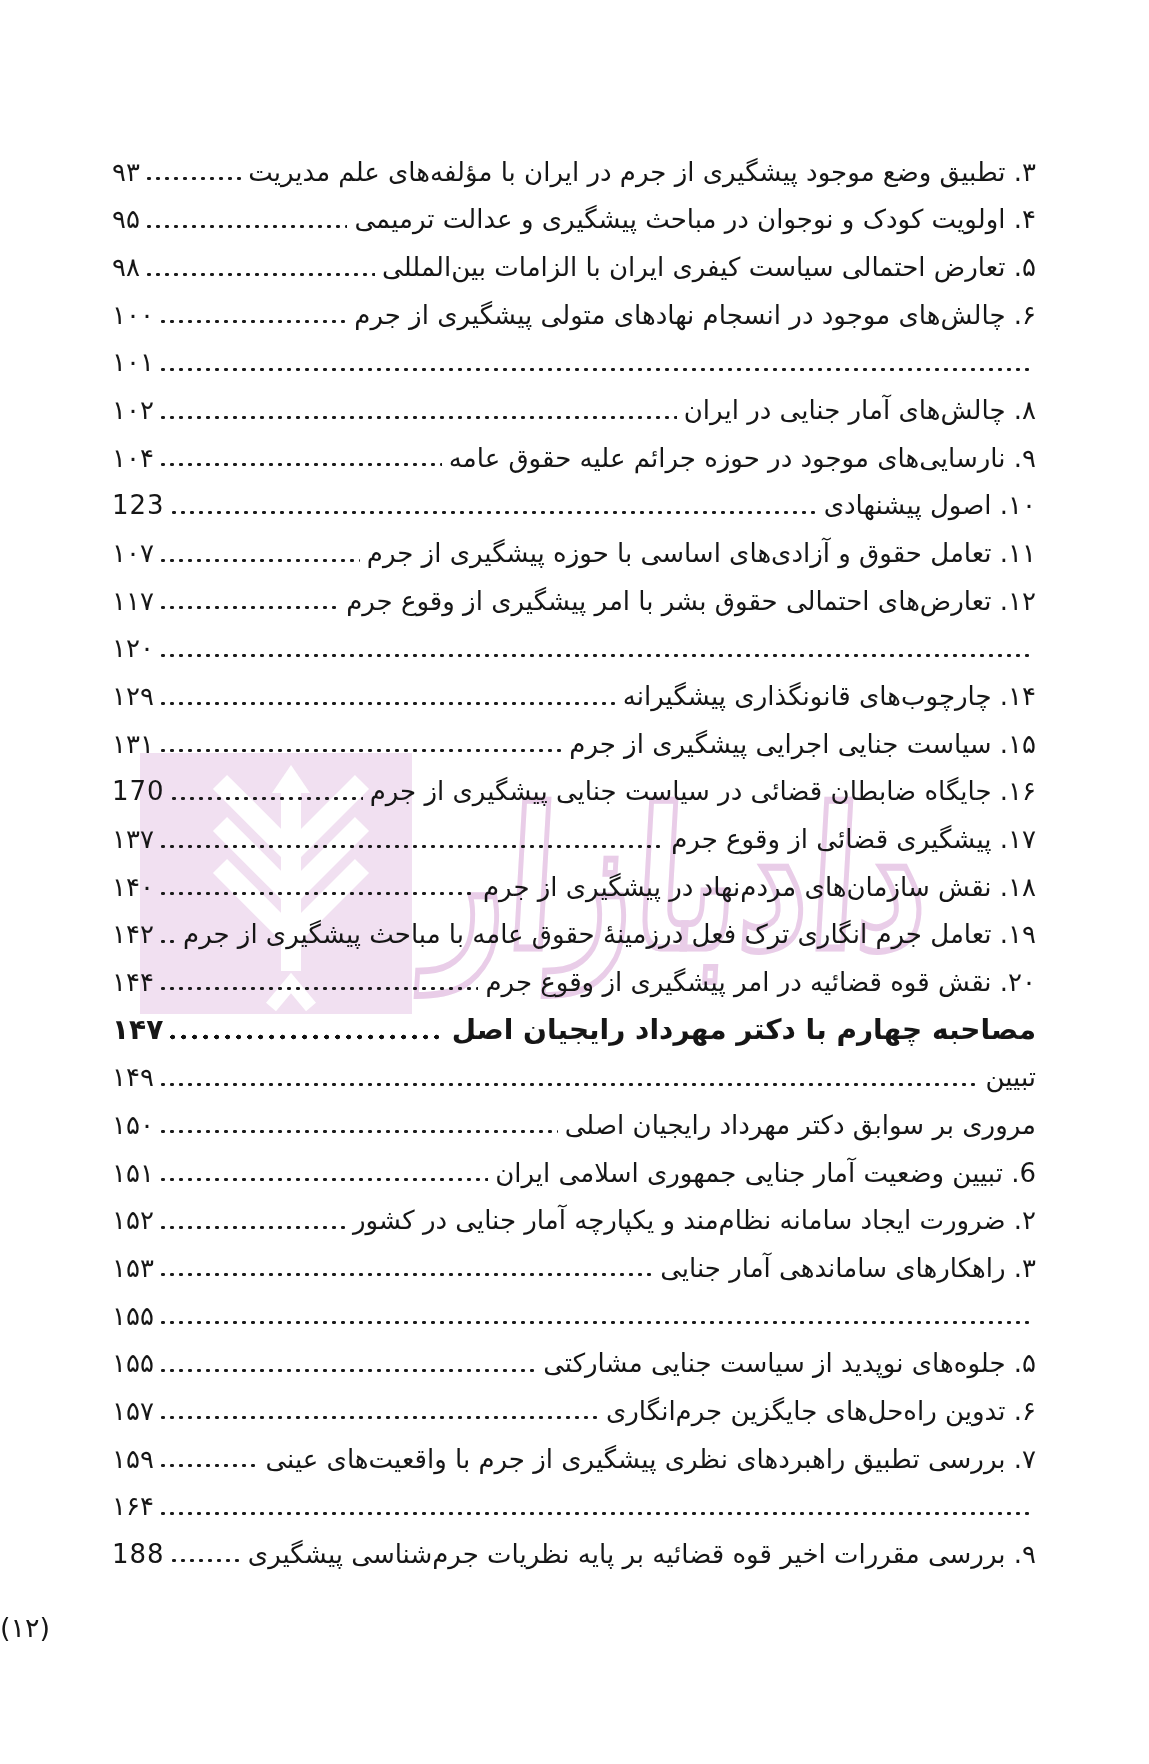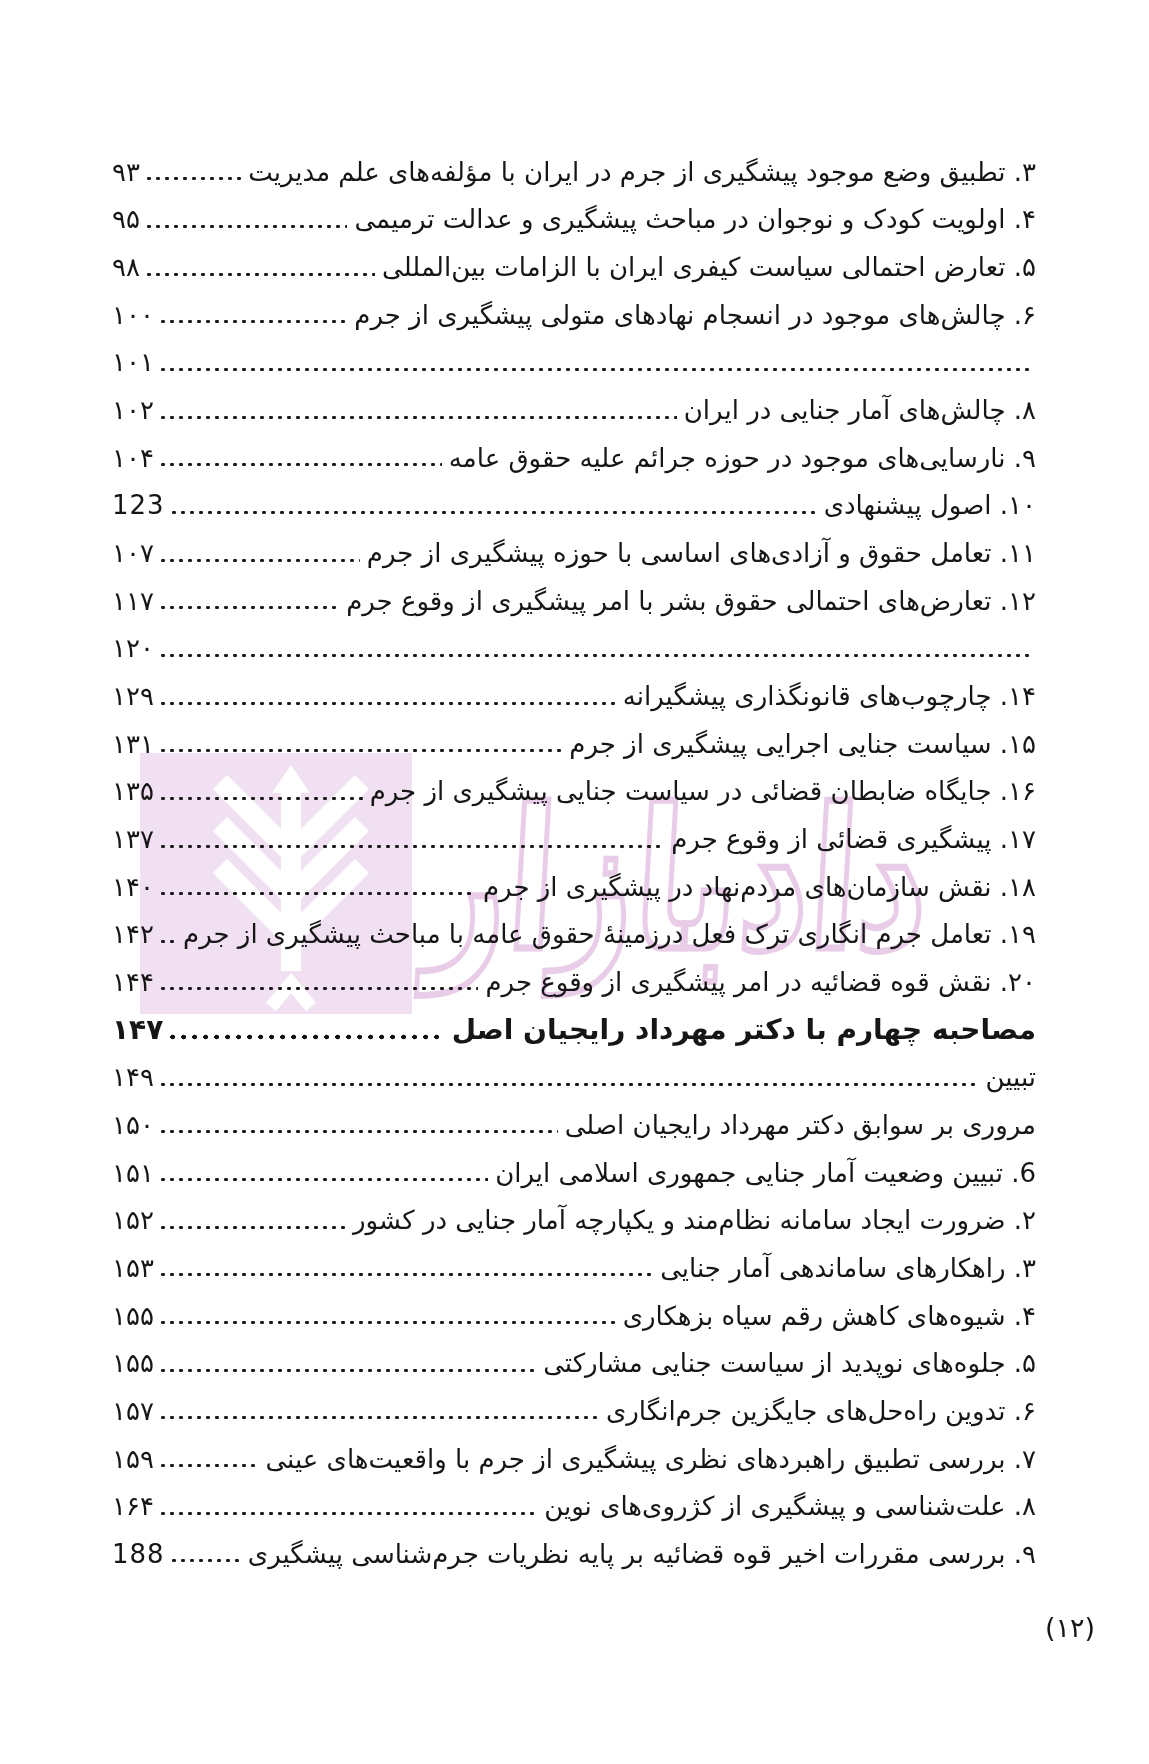--- a/index.html
+++ b/index.html
@@ -53,21 +53,21 @@
   }
   .row.bold{font-weight:bold;font-size:28px;}
   .row.bold .dots{
     height:6px;
     background-image:radial-gradient(circle at 2.6px 3px,#111 2.2px,rgba(0,0,0,0) 2.6px);
     background-size:11px 6px;
   }
   
   .footer{
     position:absolute;left:0;top:1612px;width:1095px;
-    text-align:right;z-index:1;
+    text-align:left;z-index:1;
     font-size:27px;direction:rtl;letter-spacing:2px;
   }
 </style>
 </head>
 <body>
 
 <div class="page">
 
   <div class="watermark">
     <div class="wm-band">
@@ -152,21 +152,21 @@
         <span class="pg">۱۲۹</span>
       </div>
       <div class="row" dir="rtl">
         <span class="title">۱۵. سیاست جنایی اجرایی پیشگیری از جرم</span>
         <span class="dots"></span>
         <span class="pg">۱۳۱</span>
       </div>
       <div class="row" dir="rtl">
         <span class="title">۱۶. جایگاه ضابطان قضائی در سیاست جنایی پیشگیری از جرم</span>
         <span class="dots"></span>
-        <span class="pg">۱۳۵</span>
+        <span class="pg">170</span>
       </div>
       <div class="row" dir="rtl">
         <span class="title">۱۷. پیشگیری قضائی از وقوع جرم</span>
         <span class="dots"></span>
         <span class="pg">۱۳۷</span>
       </div>
       <div class="row" dir="rtl">
         <span class="title">۱۸. نقش سازمان‌های مردم‌نهاد در پیشگیری از جرم</span>
         <span class="dots"></span>
         <span class="pg">۱۴۰</span>
@@ -205,41 +205,39 @@
         <span class="title">۲. ضرورت ایجاد سامانه نظام‌مند و یکپارچه آمار جنایی در کشور</span>
         <span class="dots"></span>
         <span class="pg">۱۵۲</span>
       </div>
       <div class="row" dir="rtl">
         <span class="title">۳. راهکارهای ساماندهی آمار جنایی</span>
         <span class="dots"></span>
         <span class="pg">۱۵۳</span>
       </div>
       <div class="row" dir="rtl">
-        <span class="title">۴. شیوه‌های کاهش رقم سیاه بزهکاری</span>
         <span class="dots"></span>
         <span class="pg">۱۵۵</span>
       </div>
       <div class="row" dir="rtl">
         <span class="title">۵. جلوه‌های نوپدید از سیاست جنایی مشارکتی</span>
         <span class="dots"></span>
         <span class="pg">۱۵۵</span>
       </div>
       <div class="row" dir="rtl">
         <span class="title">۶. تدوین راه‌حل‌های جایگزین جرم‌انگاری</span>
         <span class="dots"></span>
         <span class="pg">۱۵۷</span>
       </div>
       <div class="row" dir="rtl">
         <span class="title">۷. بررسی تطبیق راهبردهای نظری پیشگیری از جرم با واقعیت‌های عینی</span>
         <span class="dots"></span>
         <span class="pg">۱۵۹</span>
       </div>
       <div class="row" dir="rtl">
-        <span class="title">۸. علت‌شناسی و پیشگیری از کژروی‌های نوین</span>
         <span class="dots"></span>
         <span class="pg">۱۶۴</span>
       </div>
       <div class="row" dir="rtl">
         <span class="title">۹. بررسی مقررات اخیر قوه قضائیه بر پایه نظریات جرم‌شناسی پیشگیری</span>
         <span class="dots"></span>
         <span class="pg">188</span>
       </div>
     </div>
 

